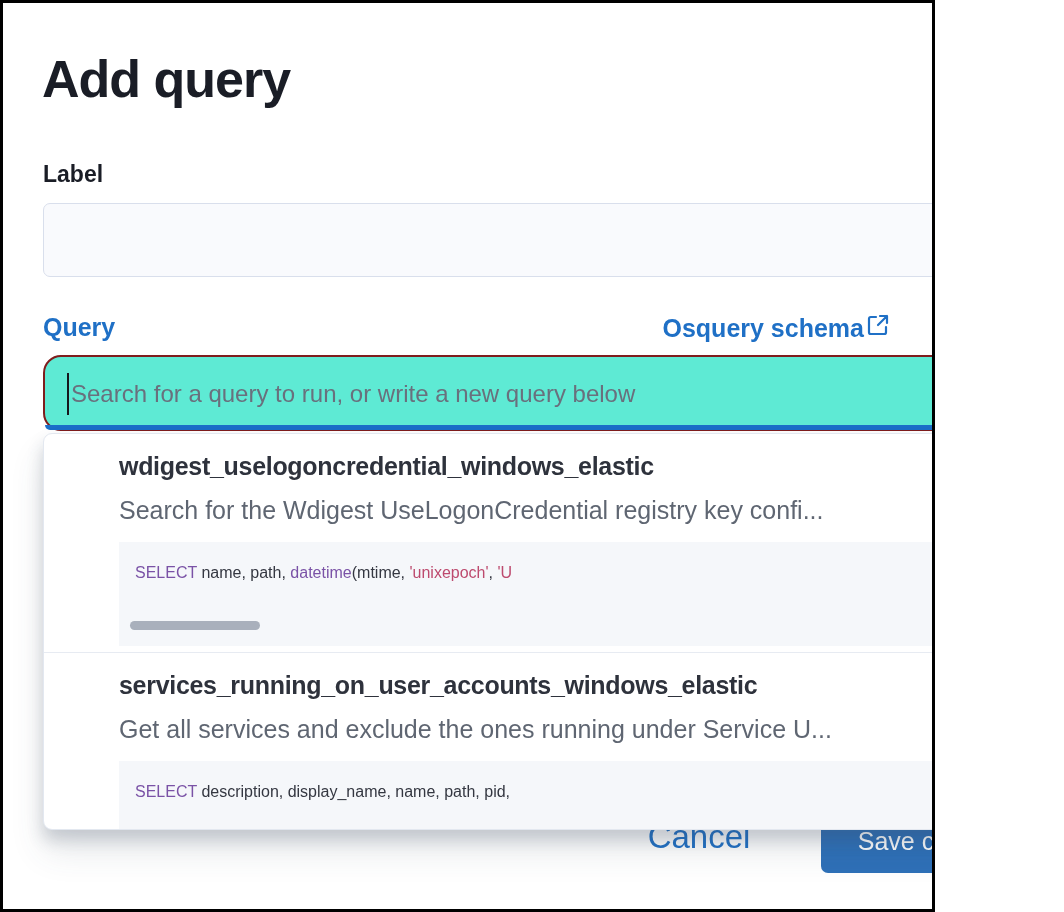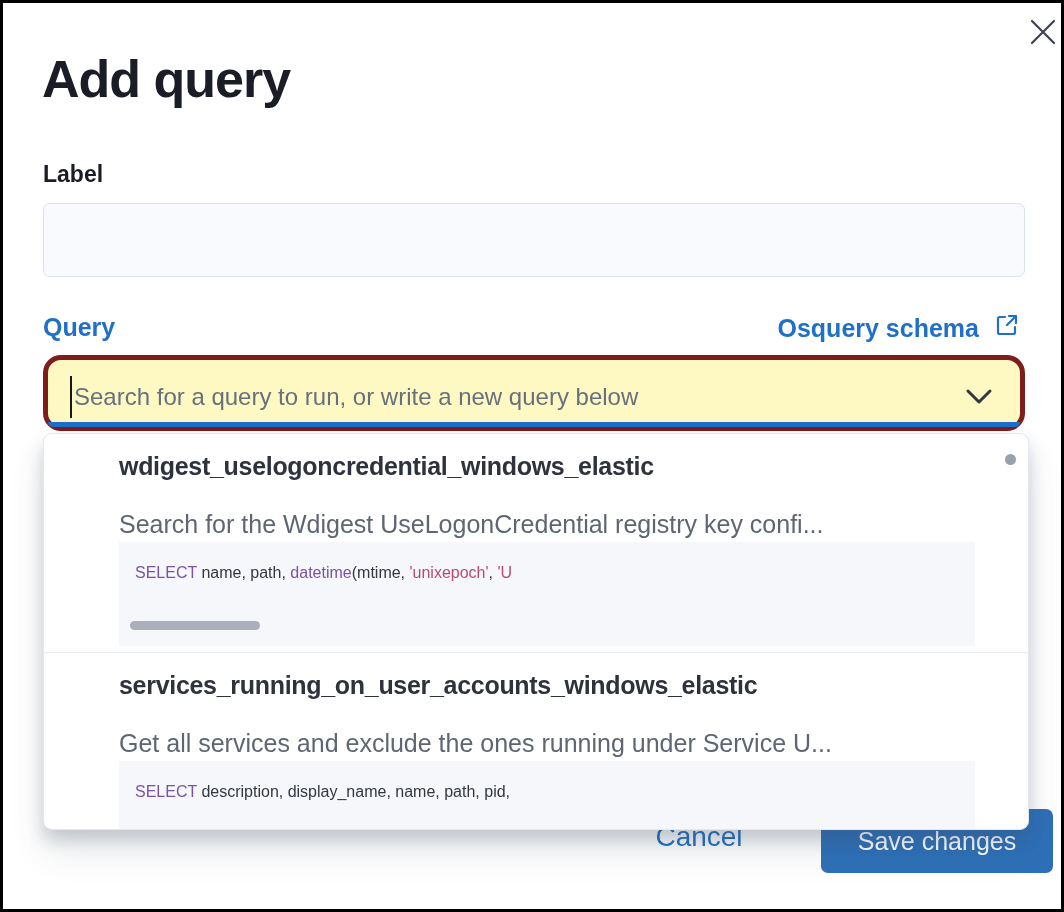--- a/index.html
+++ b/index.html
@@ -1,19 +1,19 @@
 <!DOCTYPE html>
 <html><head>
 <meta charset="utf-8">
 <style>
   * { box-sizing: border-box; margin: 0; padding: 0; }
   html,body { width:1064px; height:912px; }
   body { font-family:"Liberation Sans", sans-serif; background:#fff; }
   .screen {
-    position:relative; width:1064px; height:912px;
+    position:relative; width:935px; height:912px;
     background:#fff; border:3px solid #000; overflow:hidden;
   }
 
   
   .modal-title {
     position:absolute; left:39px; top:46px;
     font-size:52px; font-weight:700; color:#1a1d26; letter-spacing:-1px;
   }
   .close-btn {
     position:absolute; left:1022px; top:12px; width:36px; height:36px;
@@ -33,49 +33,49 @@
     font-family:"Liberation Sans", sans-serif;
   }
 
   
   .query-label {
     position:absolute; left:40px; top:310px;
     font-size:25px; font-weight:700; color:#1f70c6;text-align:right;
   }
   .schema-link {
     position:absolute; top:310px; right:42px;
-    display:flex; align-items:center; gap:16px;
+    display:flex; align-items:center; gap:2px;
     font-size:25px; font-weight:700; color:#1f70c6; text-decoration:none; cursor:pointer;
   }
 
   
   .combobox {
     position:absolute; left:40px; top:352px; width:982px; height:76px;
-    background:#fef9c3; border:5px solid #7f1d1d; border-radius:18px;
+    background:#5eead4; border:2px solid #7f1d1d; border-radius:18px;
   }
   .combobox::after {
     content:""; position:absolute; left:0; right:0; bottom:-1px; height:5px;
     background:#1b6fc9; border-radius:0 0 6px 6px;
   }
   .combo-caret {
     position:absolute; left:22px; top:16px; width:2px; height:42px; background:#16181d;
   }
   .combo-placeholder {
     position:absolute; left:26px; top:0; height:74px; display:flex; align-items:center;
     font-size:24px; color:#69707d; white-space:nowrap;
   }
   .combo-chevron {
     position:absolute; right:24px; top:24px; width:34px; height:26px; cursor:pointer;
   }
 
   
   .cancel-btn {
     position:absolute; left:636px; top:808px; width:120px; height:52px;
     background:none; border:none; color:#1f70c6;
-    font-size:28px; font-weight:500; cursor:pointer;
+    font-size:33px; font-weight:500; cursor:pointer;
     font-family:"Liberation Sans", sans-serif;
     z-index:1;
   }
   .save-btn {
     position:absolute; left:790px; top:806px; width:232px; height:64px;
     background:#2e70b8; border:none; border-radius:7px; color:#fff;
     font-size:25px; font-weight:500; cursor:pointer;
     font-family:"Liberation Sans", sans-serif;
     z-index:1;
     margin-left:28px;
@@ -94,21 +94,21 @@
   }
   .dd-item { position:absolute; left:0; width:100%; cursor:pointer; }
   .dd-item-1 { top:0; }
   .dd-item-2 { top:219px; }
   .dd-title {
     position:absolute; left:75px; top:18px;
     font-size:25px; font-weight:700; color:#2e323c; letter-spacing:-0.3px;
     white-space:nowrap;
   }
   .dd-desc {
-    position:absolute; left:75px; top:76px;
+    position:absolute; left:75px; top:62px;
     font-size:25px; font-weight:400; color:#5f6672; white-space:nowrap;
   }
   .code-block {
     position:absolute; left:75px; top:108px; width:856px;
     background:#f5f7fa; overflow:hidden;
   }
   .dd-item-1 .code-block { height:104px; }
   .dd-item-2 .code-block { height:72px; }
   .code-line {
     position:absolute; left:16px; top:22px;

